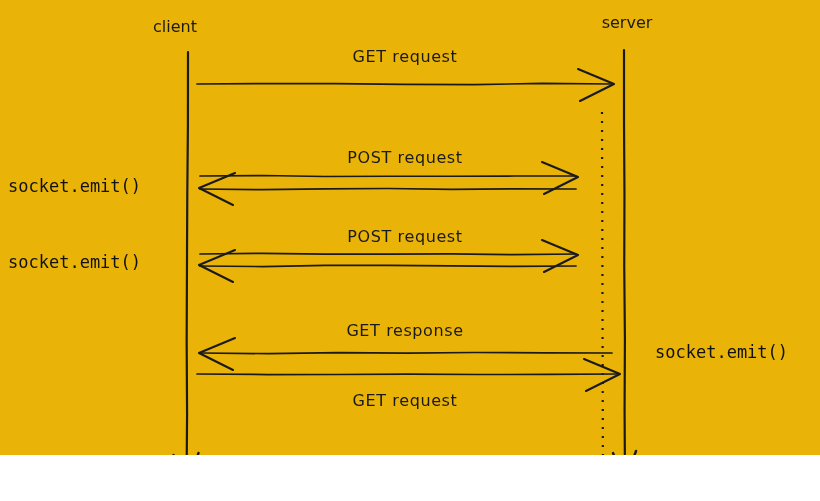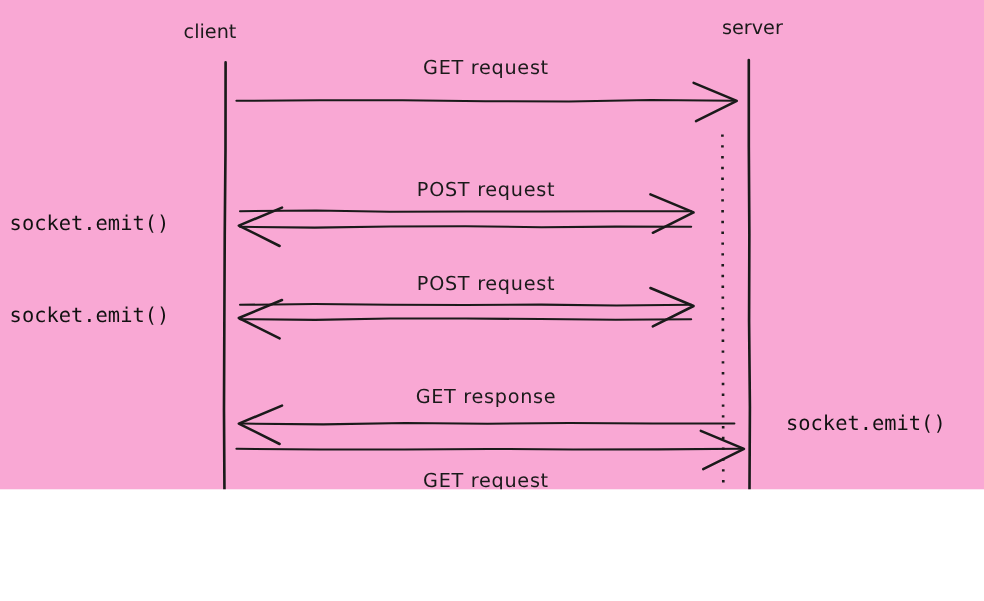--- a/index.html
+++ b/index.html
@@ -7,22 +7,22 @@
     margin: 0;
     padding: 0;
     background: #ffffff;
   }
   body {
     font-family: "DejaVu Sans", sans-serif;
   }
   #diagram-root {
     position: relative;
     width: 820px;
-    height: 408px;
-    background: #f9a8d4;
+    height: 455px;
+    background: #eab308;
     overflow: hidden;
   }
   #diagram-svg {
     position: absolute;
     left: 0;
     top: 0;
     width: 820px;
     height: 501px;
     display: block;
   }

